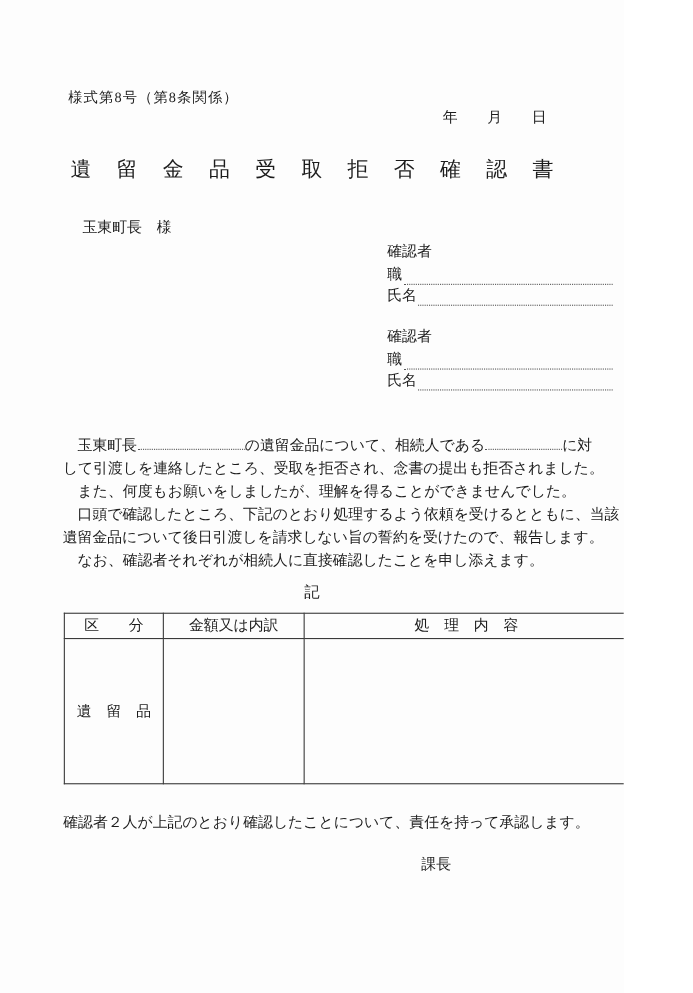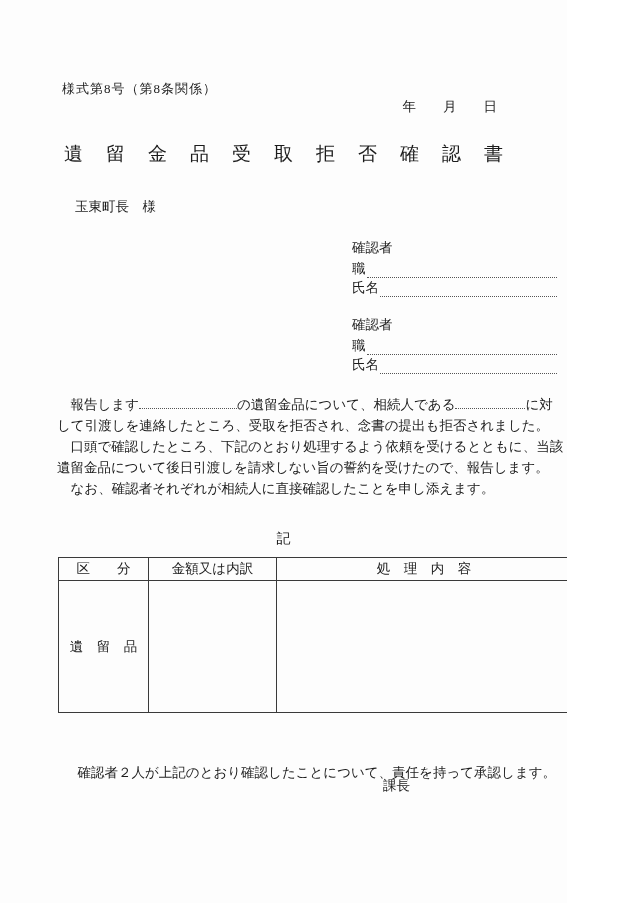--- a/index.html
+++ b/index.html
@@ -41,21 +41,20 @@
   }
 
   .confirmer-block {
     left: 352px;
     width: 205px;
     font-size: 13.5px;
   }
   .confirmer-block .heading {
     line-height: 19px;
     margin-bottom: 2px;
-    margin-top: 19px;
   }
   .confirmer-block .field {
     display: flex;
     align-items: flex-end;
     height: 19px;
   }
   .confirmer-block .field .label {
     flex: 0 0 auto;
   }
   .confirmer-block .field .fill-line {
@@ -106,25 +105,24 @@
   .record-table .col-amount { width: 128px; }
   .record-table .col-content { width: 295px; }
   .record-table .header-row th { height: 22px; text-align: center; }
   .record-table .row-money td { height: 22px; }
   .record-table .row-goods td { height: 131px; }
   .record-table .cell-category { text-align: center; vertical-align: middle; }
   .record-table .cell-amount { text-align: right; vertical-align: middle; padding-right: 6px; }
   .record-table .cell-content { vertical-align: top; }
 
   .footer-note {
-    left: 64px; top: 739px;
+    left: 44px; top: 739px;
     width: 516px;
     font-size: 13.5px;
     white-space: nowrap;
-    margin-top: 25px;
   }
   .approver-label {
     left: 383px; top: 777px;
     font-size: 13.5px;
   }
 </style>
 </head>
 <body>
 
 <div class="page">
@@ -156,23 +154,24 @@
       <span class="fill-line"></span>
     </div>
     <div class="field">
       <span class="label">氏名</span>
       <span class="fill-line"></span>
     </div>
   </div>
 
   <div class="abs body-paragraph">
     <div class="line">
-      <span>　報告します</span><span class="inline-blank blank-1"></span><span>の遺留金品について、相続人である</span><span class="inline-blank blank-2"></span><span>に対</span>
+      <span>　玉東町長</span><span class="inline-blank blank-1"></span><span>の遺留金品について、相続人である</span><span class="inline-blank blank-2"></span><span>に対</span>
     </div>
     <div class="line">して引渡しを連絡したところ、受取を拒否され、念書の提出も拒否されました。</div>
+    <div class="line">　また、何度もお願いをしましたが、理解を得ることができませんでした。</div>
     <div class="line">　口頭で確認したところ、下記のとおり処理するよう依頼を受けるとともに、当該</div>
     <div class="line">遺留金品について後日引渡しを請求しない旨の誓約を受けたので、報告します。</div>
     <div class="line">　なお、確認者それぞれが相続人に直接確認したことを申し添えます。</div>
   </div>
 
   <div class="abs ki-label">記</div>
 
   <table class="abs record-table">
     <colgroup>
       <col class="col-category">

